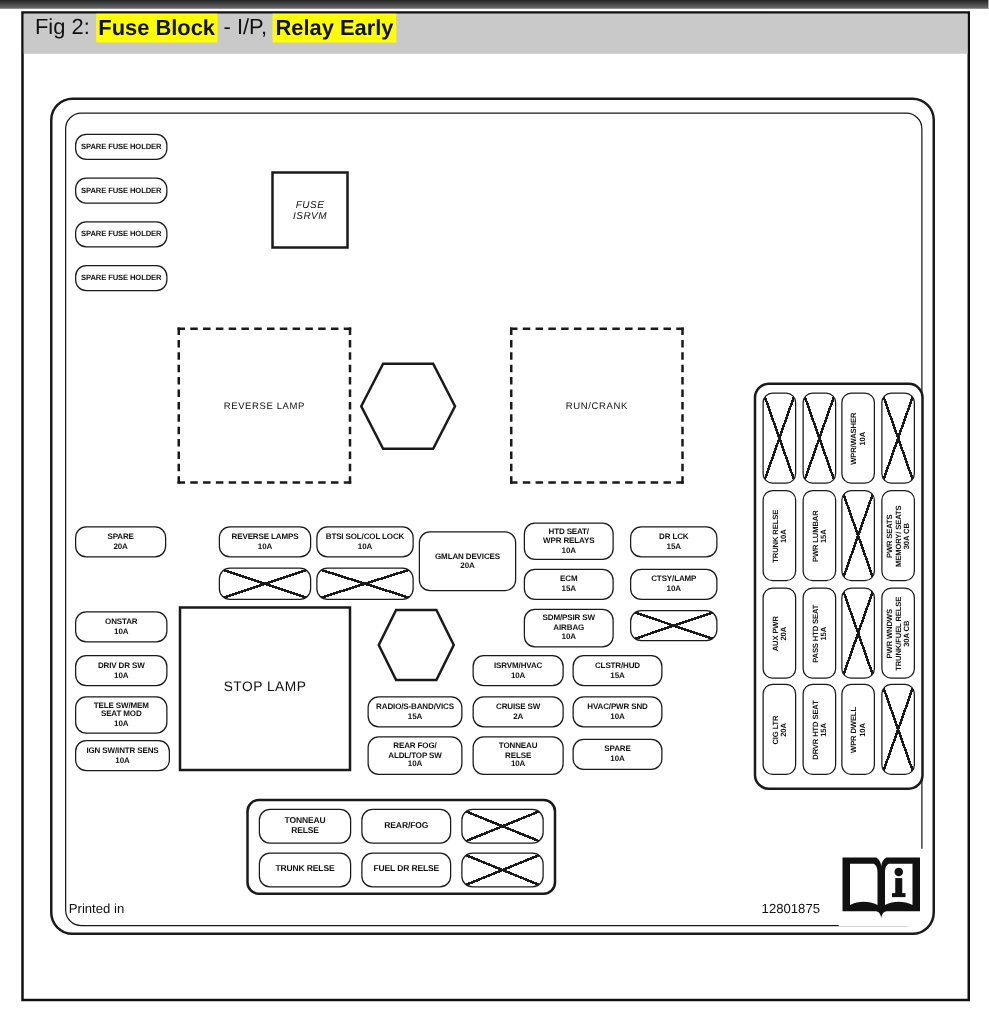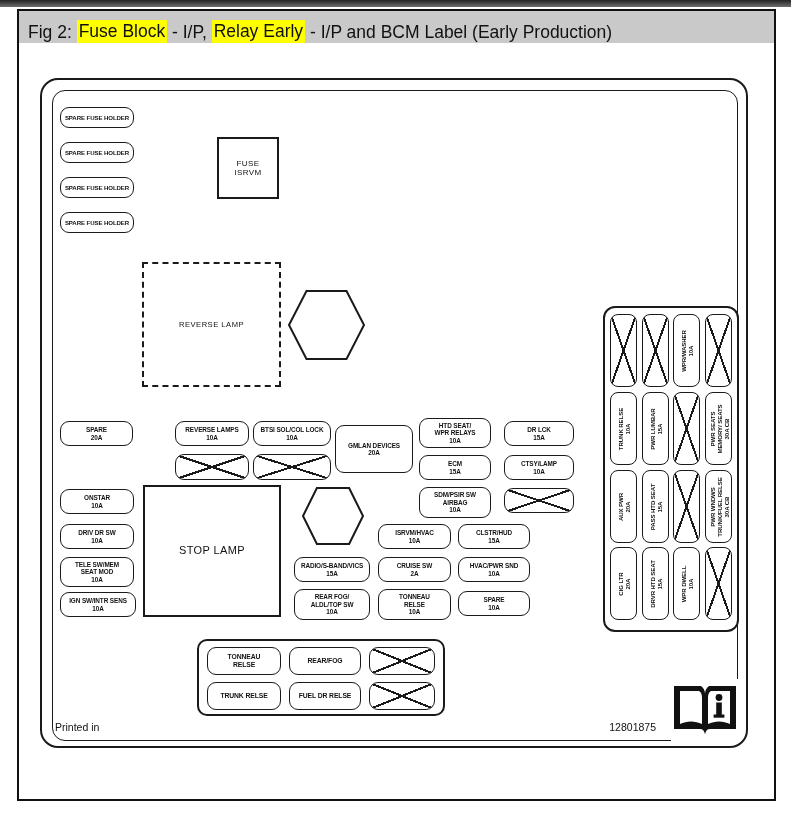--- a/index.html
+++ b/index.html
@@ -6,23 +6,23 @@
   html,body { background:#fff; }
   body { font-family:"Liberation Sans", sans-serif; }
   .screen { position:relative; width:791px; height:813px; background:#fff; overflow:hidden; }
 
   .top-strip { position:absolute; left:0; top:0; width:791px; height:7px;
     background:linear-gradient(#232323,#6e6e6e); }
 
   .page-frame { position:absolute; left:17px; top:9px; width:759px; height:792px;
     border:2px solid #111; background:#fff; }
   .titlebar { position:absolute; left:0; top:0; right:0; height:32px; background:#c9c9c9;
-    display:flex; align-items:flex-end; padding-left:9px; font-size:17.5px; color:#111; }
+    display:flex; align-items:flex-start; padding-left:9px; font-size:17.5px; color:#111; }
   .cap { white-space:pre; }
-  .cap-hl { background:#ffff00; padding:1px 2px; white-space:pre; }
+  .cap-hl { background:#ffff00; padding:1px 2px; white-space:pre;font-weight:bold; }
 
   .outer-rect { position:absolute; left:40px; top:78px; width:708px; height:670px;
     border:2px solid #1a1a1a; border-radius:18px; background:#fff; }
   .inner-rect { position:absolute; left:52px; top:90px; width:686px; height:651px;
     border:1.5px solid #1a1a1a; border-radius:13px; background:#fff; }
 
   #dyn { position:absolute; left:0; top:0; width:791px; height:813px; }
 
   .rr, .fuse, .holder, .crossed, .vfuse, .panel, .rblock {
     position:absolute; background:#fff; border:1.5px solid #1a1a1a; border-radius:9px;
@@ -65,46 +65,48 @@
 
 <div class="screen">
   <div class="top-strip"></div>
 
   <div class="page-frame">
     <div class="titlebar">
       <span class="cap">Fig 2: </span>
         <span class="cap-hl">Fuse Block</span>
         <span class="cap"> - I/P, </span>
         <span class="cap-hl">Relay Early</span>
-        <span class="cap"> - I/P and BCM Label (Early Production)</span>
     </div>
   </div>
 
   <div class="outer-rect"></div>
   <div class="inner-rect"></div>
 
   <div id="dyn">
       <div class="holder" style="left: 60px; top: 107px; width: 74px; height: 21px;">
         <div class="ln">SPARE FUSE HOLDER</div>
       </div>
       <div class="holder" style="left: 60px; top: 142px; width: 74px; height: 21px;">
         <div class="ln">SPARE FUSE HOLDER</div>
       </div>
       <div class="holder" style="left: 60px; top: 177px; width: 74px; height: 21px;">
         <div class="ln">SPARE FUSE HOLDER</div>
       </div>
       <div class="holder" style="left: 60px; top: 212px; width: 74px; height: 21px;">
         <div class="ln">SPARE FUSE HOLDER</div>
       </div>
-      <div class="square-box" style="left: 217px; top: 137px; width: 62px; height: 62px;">
+      <div class="square-box" style="left: 217px; top: 137px; width: 62px; height: 62px; font-style: italic;">
         <div class="ln">FUSE</div>
         <div class="ln">ISRVM</div>
       </div>
       <div class="dashed-box" style="left: 142px; top: 262px; width: 139px; height: 125px;">
         <div class="ln">REVERSE LAMP</div>
+      </div>
+      <div class="dashed-box" style="left: 408px; top: 262px; width: 139px; height: 125px;">
+        <div class="ln">RUN/CRANK</div>
       </div>
       <div class="square-box" style="left: 143px; top: 485px; width: 138px; height: 132px; justify-content: center;">
         <div class="ln stoplamp-lab">STOP LAMP</div>
       </div>
       <div class="hexwrap" style="left: 288px; top: 290px; width: 77px; height: 70px;"><svg width="77" height="70" style="overflow:visible">
           <polygon points="1,35 18.48,1 58.52,1 76,35 58.52,69 18.48,69" fill="#fff" stroke="#1a1a1a" stroke-width="2"></polygon>
         </svg></div>
       <div class="hexwrap" style="left: 302px; top: 487px; width: 62px; height: 58px;"><svg width="62" height="58" style="overflow:visible">
           <polygon points="1,29 14.879999999999999,1 47.12,1 61,29 47.12,57 14.879999999999999,57" fill="#fff" stroke="#1a1a1a" stroke-width="2"></polygon>
         </svg></div>

